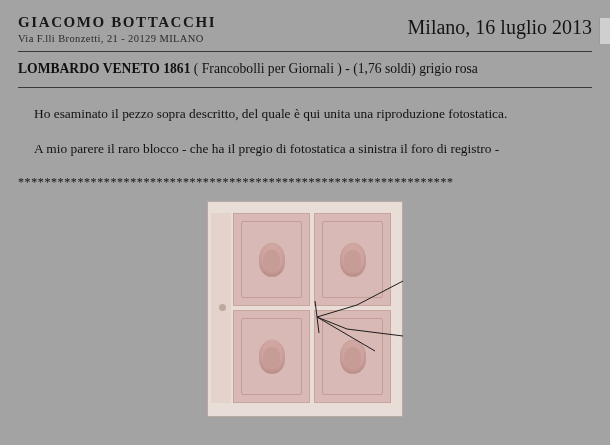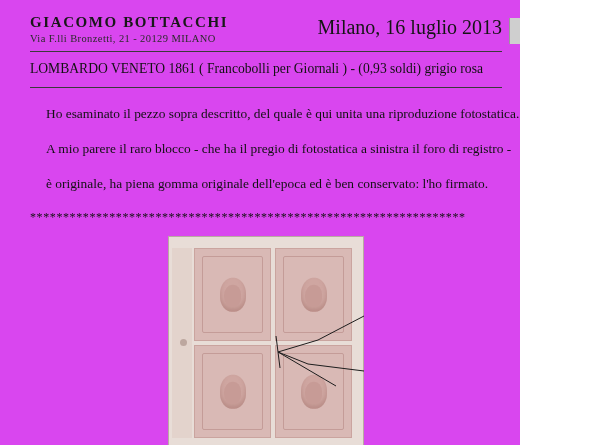--- a/index.html
+++ b/index.html
@@ -9,25 +9,25 @@
   body {
     width: 610px;
     height: 445px;
     background: #ffffff;
     font-family: "Liberation Serif", serif;
     color: #1b1b1b;
     overflow: hidden;
   }
   .page {
     position: relative;
-    width: 520px;
+    width: 610px;
     height: 445px;
     box-sizing: border-box;
-    padding: 14px 18px 0 30px;
-    background: #d946ef;
+    padding: 14px 18px 0 18px;
+    background: #a3a3a3;
   }
   
   .header {
     display: flex;
     justify-content: space-between;
     align-items: flex-start;
   }
   .letterhead {
     line-height: 1.15;
   }
@@ -57,21 +57,21 @@
     border-top: 1px solid #3a3a3a;
     margin: 6px 0 8px 0;
   }
   
   .desc {
     font-size: 13.6px;
     line-height: 1.35;
     color: #111;
   }
   .desc .strong {
-    font-weight: normal;
+    font-weight: bold;
   }
   .desc-line {
     white-space: nowrap;
   }
   .rule2 {
     border: 0;
     border-top: 1px solid #3a3a3a;
     margin: 8px 0 8px 0;
   }
   
@@ -199,30 +199,29 @@
       <div class="lh-name">GIACOMO  BOTTACCHI</div>
       <div class="lh-addr">Via F.lli Bronzetti, 21 - 20129 MILANO</div>
     </div>
     <div class="place-date">Milano, 16 luglio 2013</div>
   </div>
 
   <hr class="rule">
 
   <div class="desc">
     <div class="desc-line">
-      <span class="strong">LOMBARDO  VENETO 1861</span><span> ( Francobolli per Giornali ) - (0,93 soldi) grigio rosa</span>
+      <span class="strong">LOMBARDO  VENETO 1861</span><span> ( Francobolli per Giornali ) - (1,76 soldi) grigio rosa</span>
     </div>
   </div>
 
   <hr class="rule2">
 
   <div class="body-text">
     <p>Ho esaminato il pezzo sopra descritto, del quale è qui unita una riproduzione fotostatica.</p>
     <p>A mio parere il raro blocco - che ha il pregio di fotostatica  a sinistra il foro di registro -</p>
-    <p>è originale, ha piena gomma originale dell'epoca ed è ben conservato: l'ho firmato.</p>
     <div class="stars">******************************************************************</div>
   </div>
 
   <div class="photo-wrap">
     <div class="photo"></div>
     <div class="margin-strip"></div>
     <div class="reg-hole"></div>
     <div class="block">
       <div class="stamp">
         <div class="inner-frame"></div>

